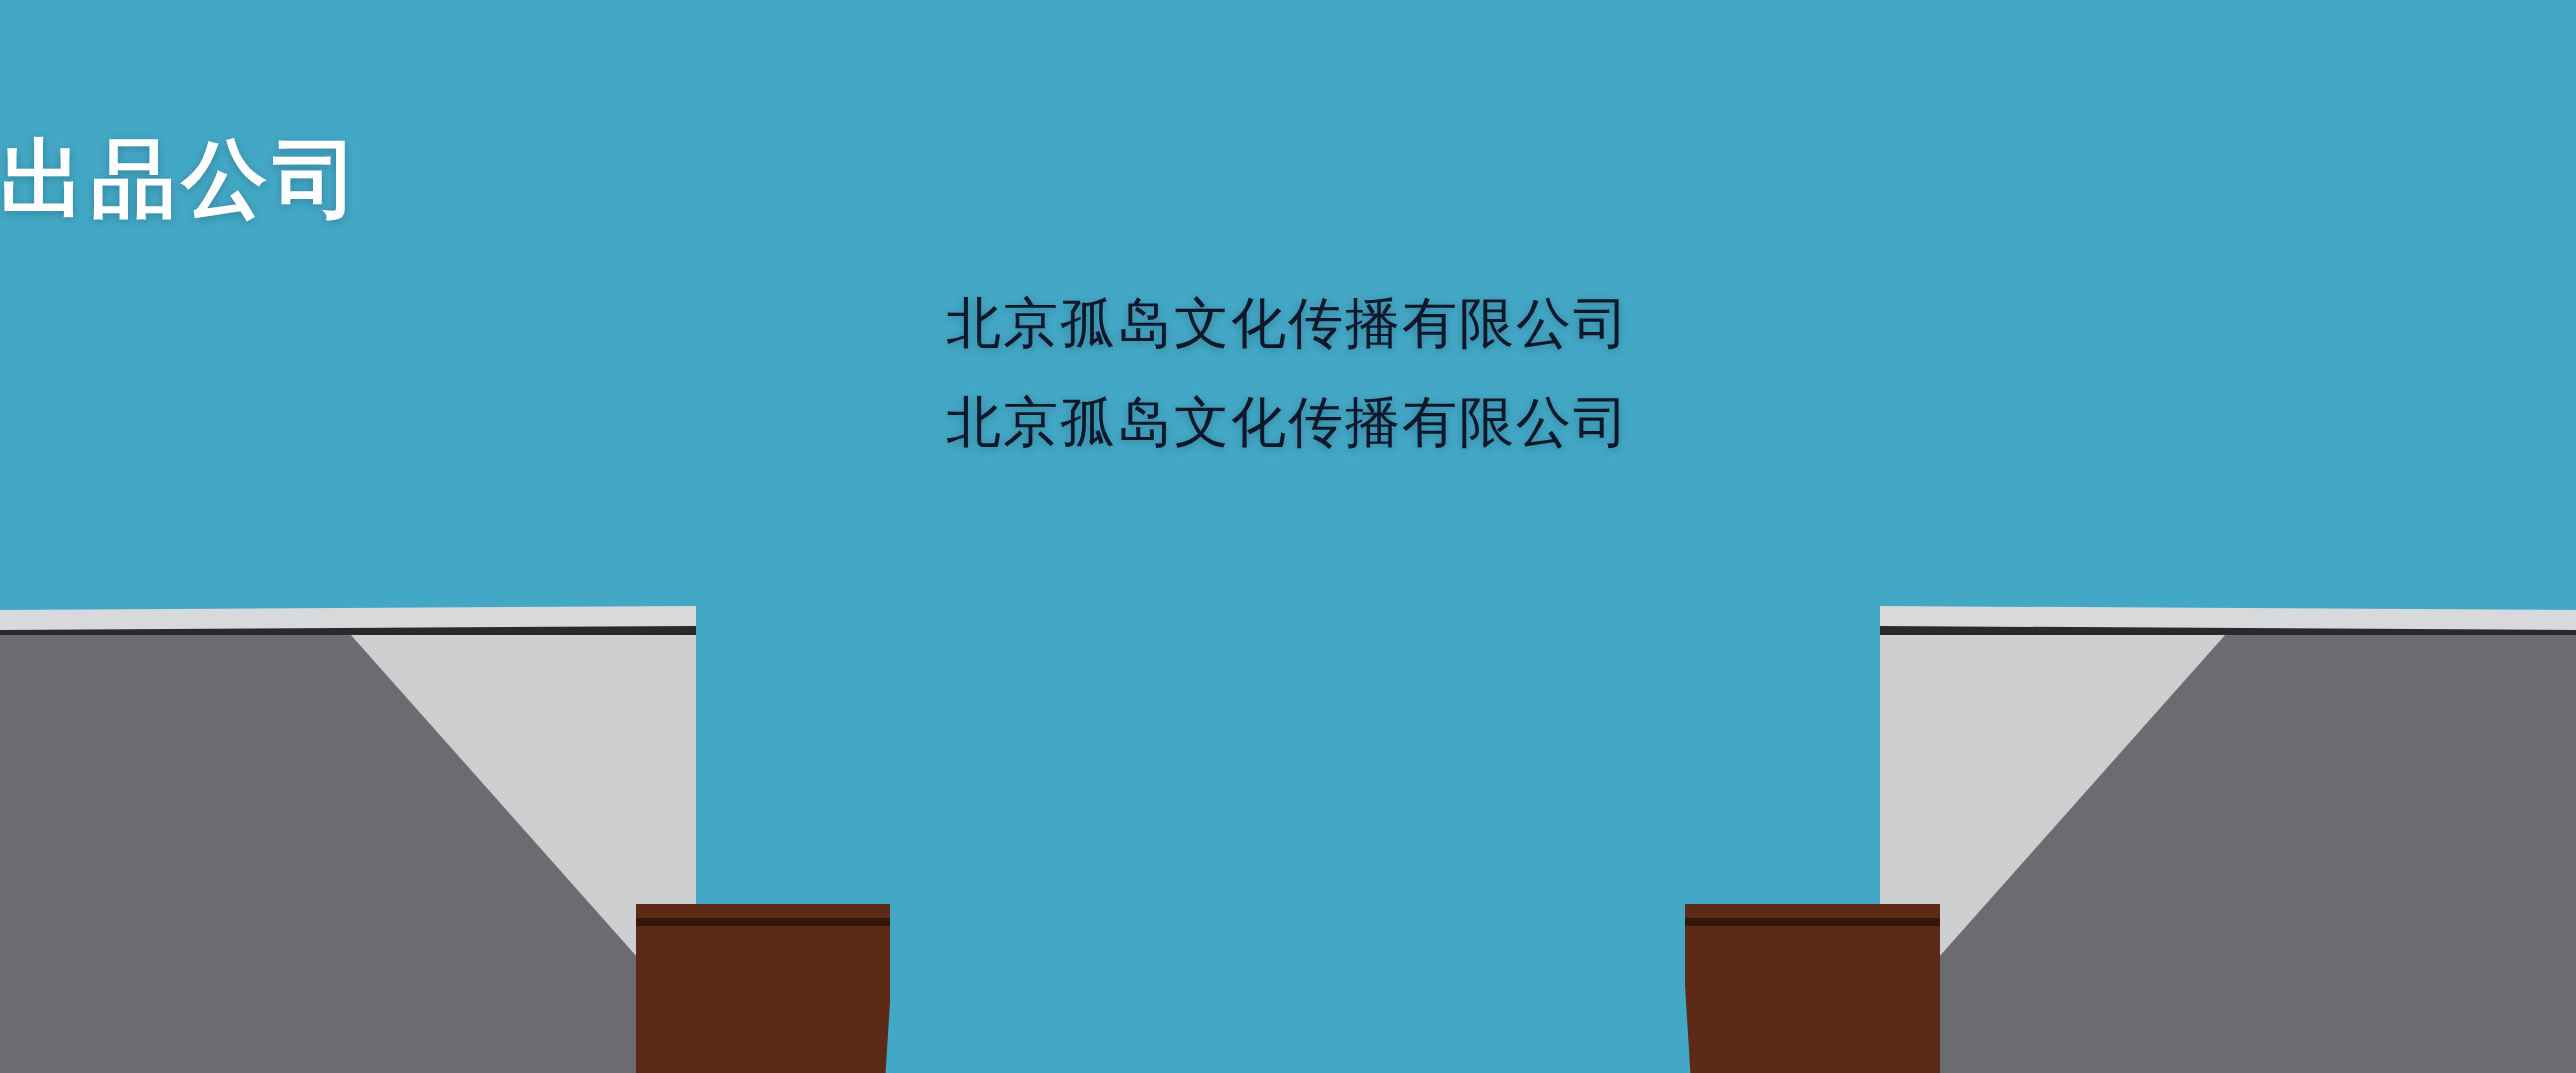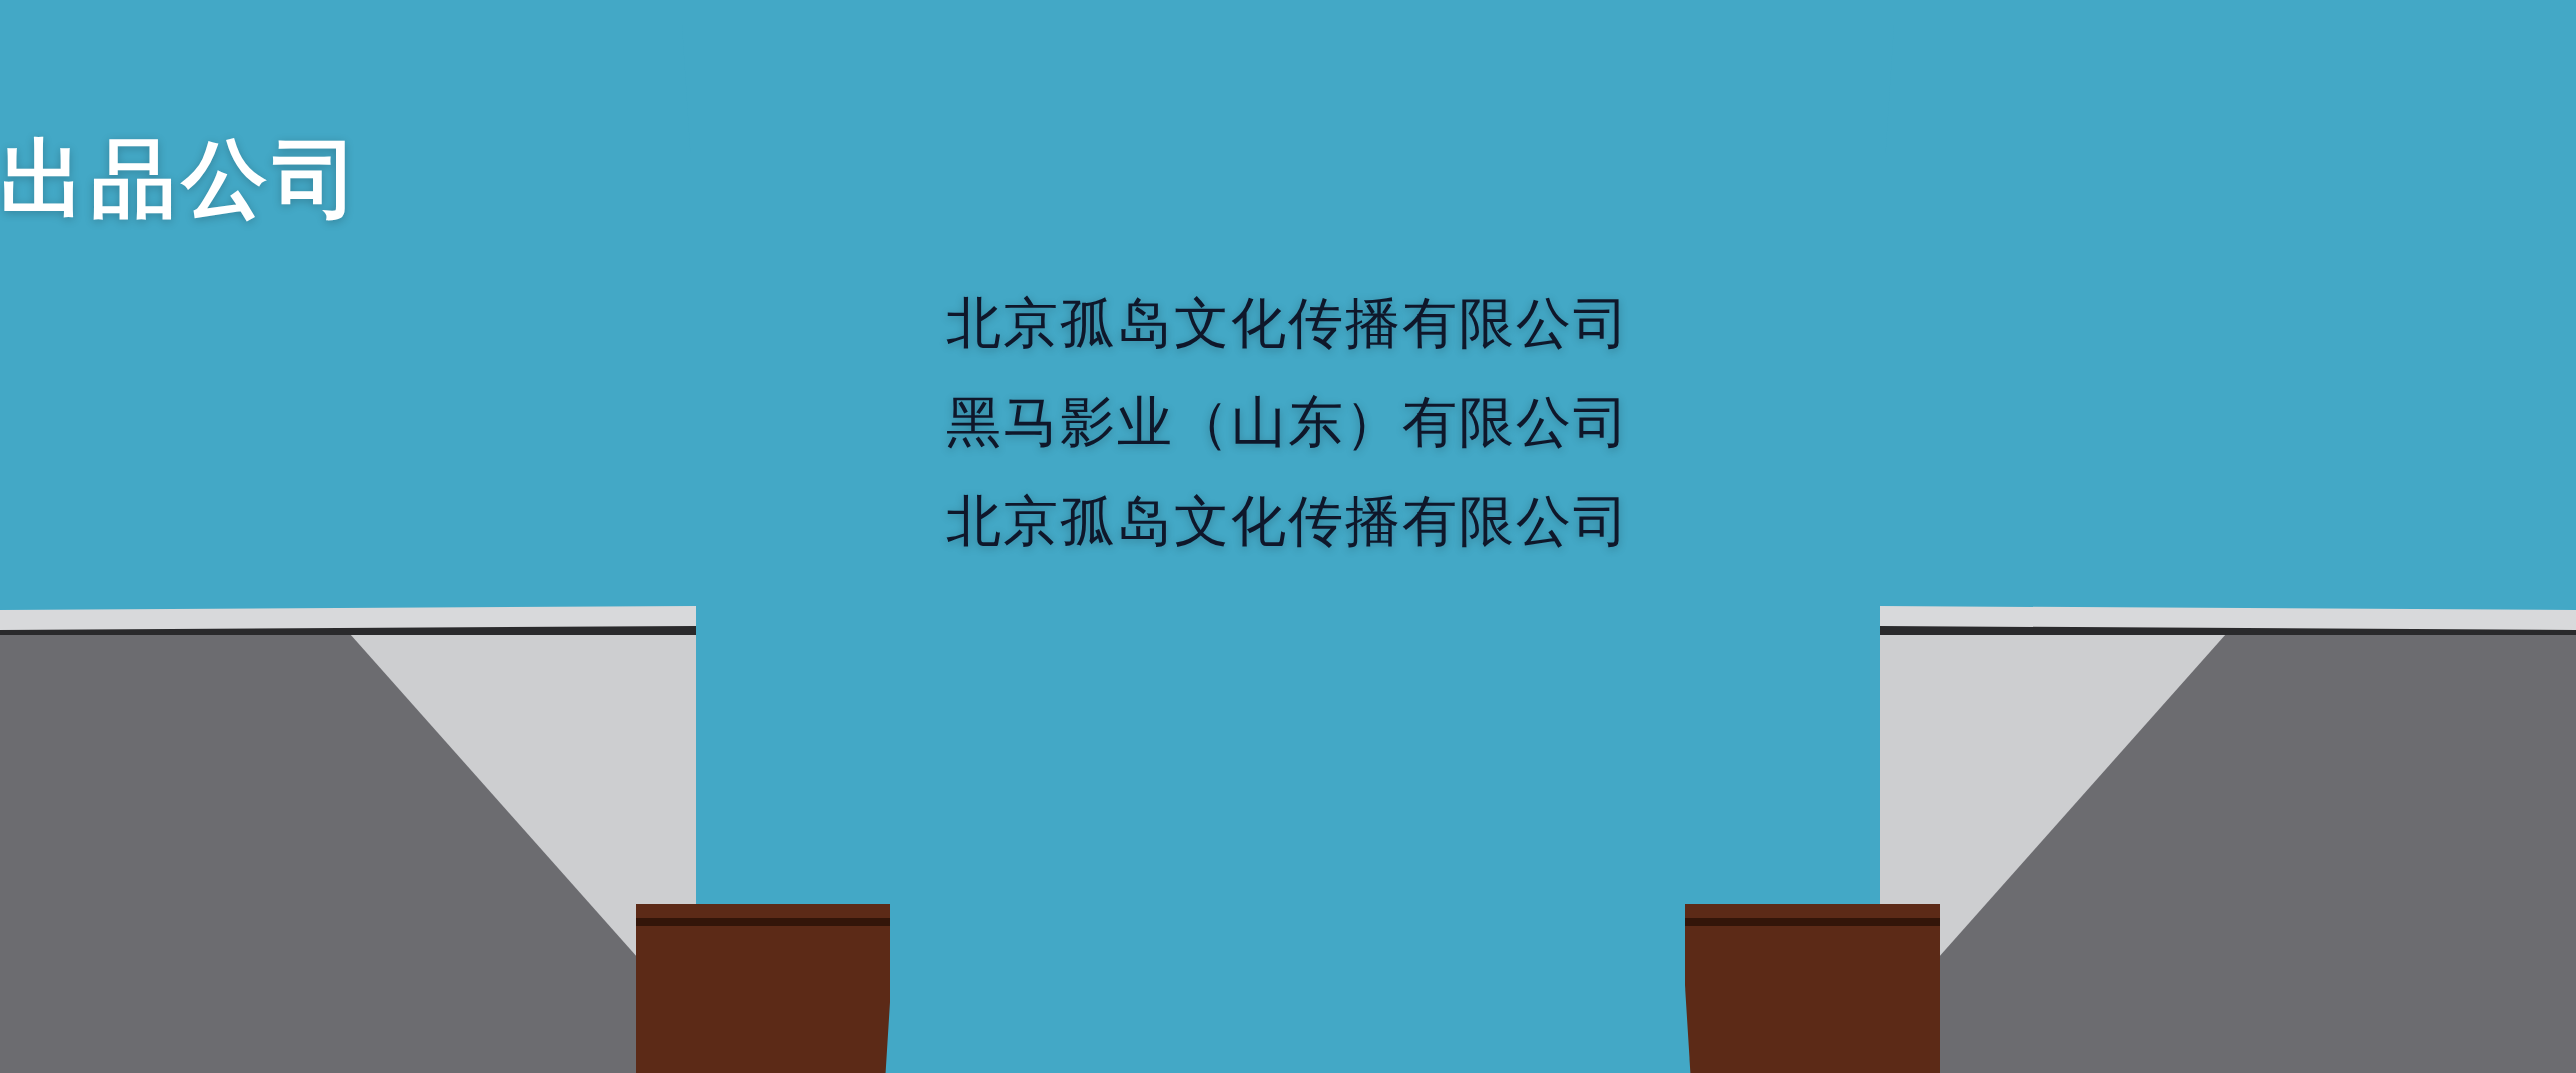--- a/index.html
+++ b/index.html
@@ -190,19 +190,18 @@
   <div class="brown brown-left"></div>
   <div class="brown brown-right"></div>
   <div class="brown-top brown-top-left"></div>
   <div class="brown-top brown-top-right"></div>
   <div class="center-gap"></div>
 
   <div class="credits">
     <div class="credits-title">出品公司</div>
     <div class="credits-list">
       <div class="credit-line">北京孤岛文化传播有限公司</div>
-      <div class="credit-line">黑马影业（山东）有限公司</div>
       <div class="credit-line">北京孤岛文化传播有限公司</div>
     </div>
   </div>
 
 </div>
 
 
 </body></html>

